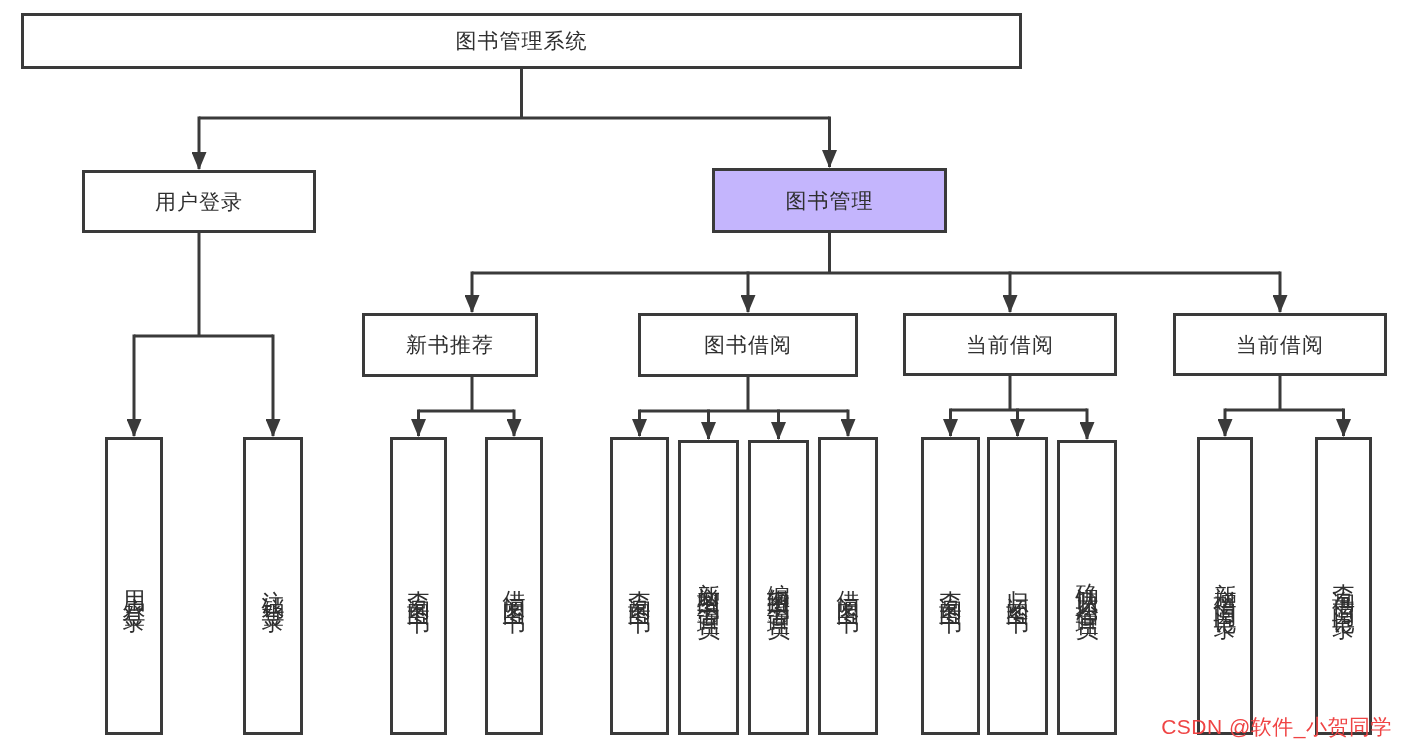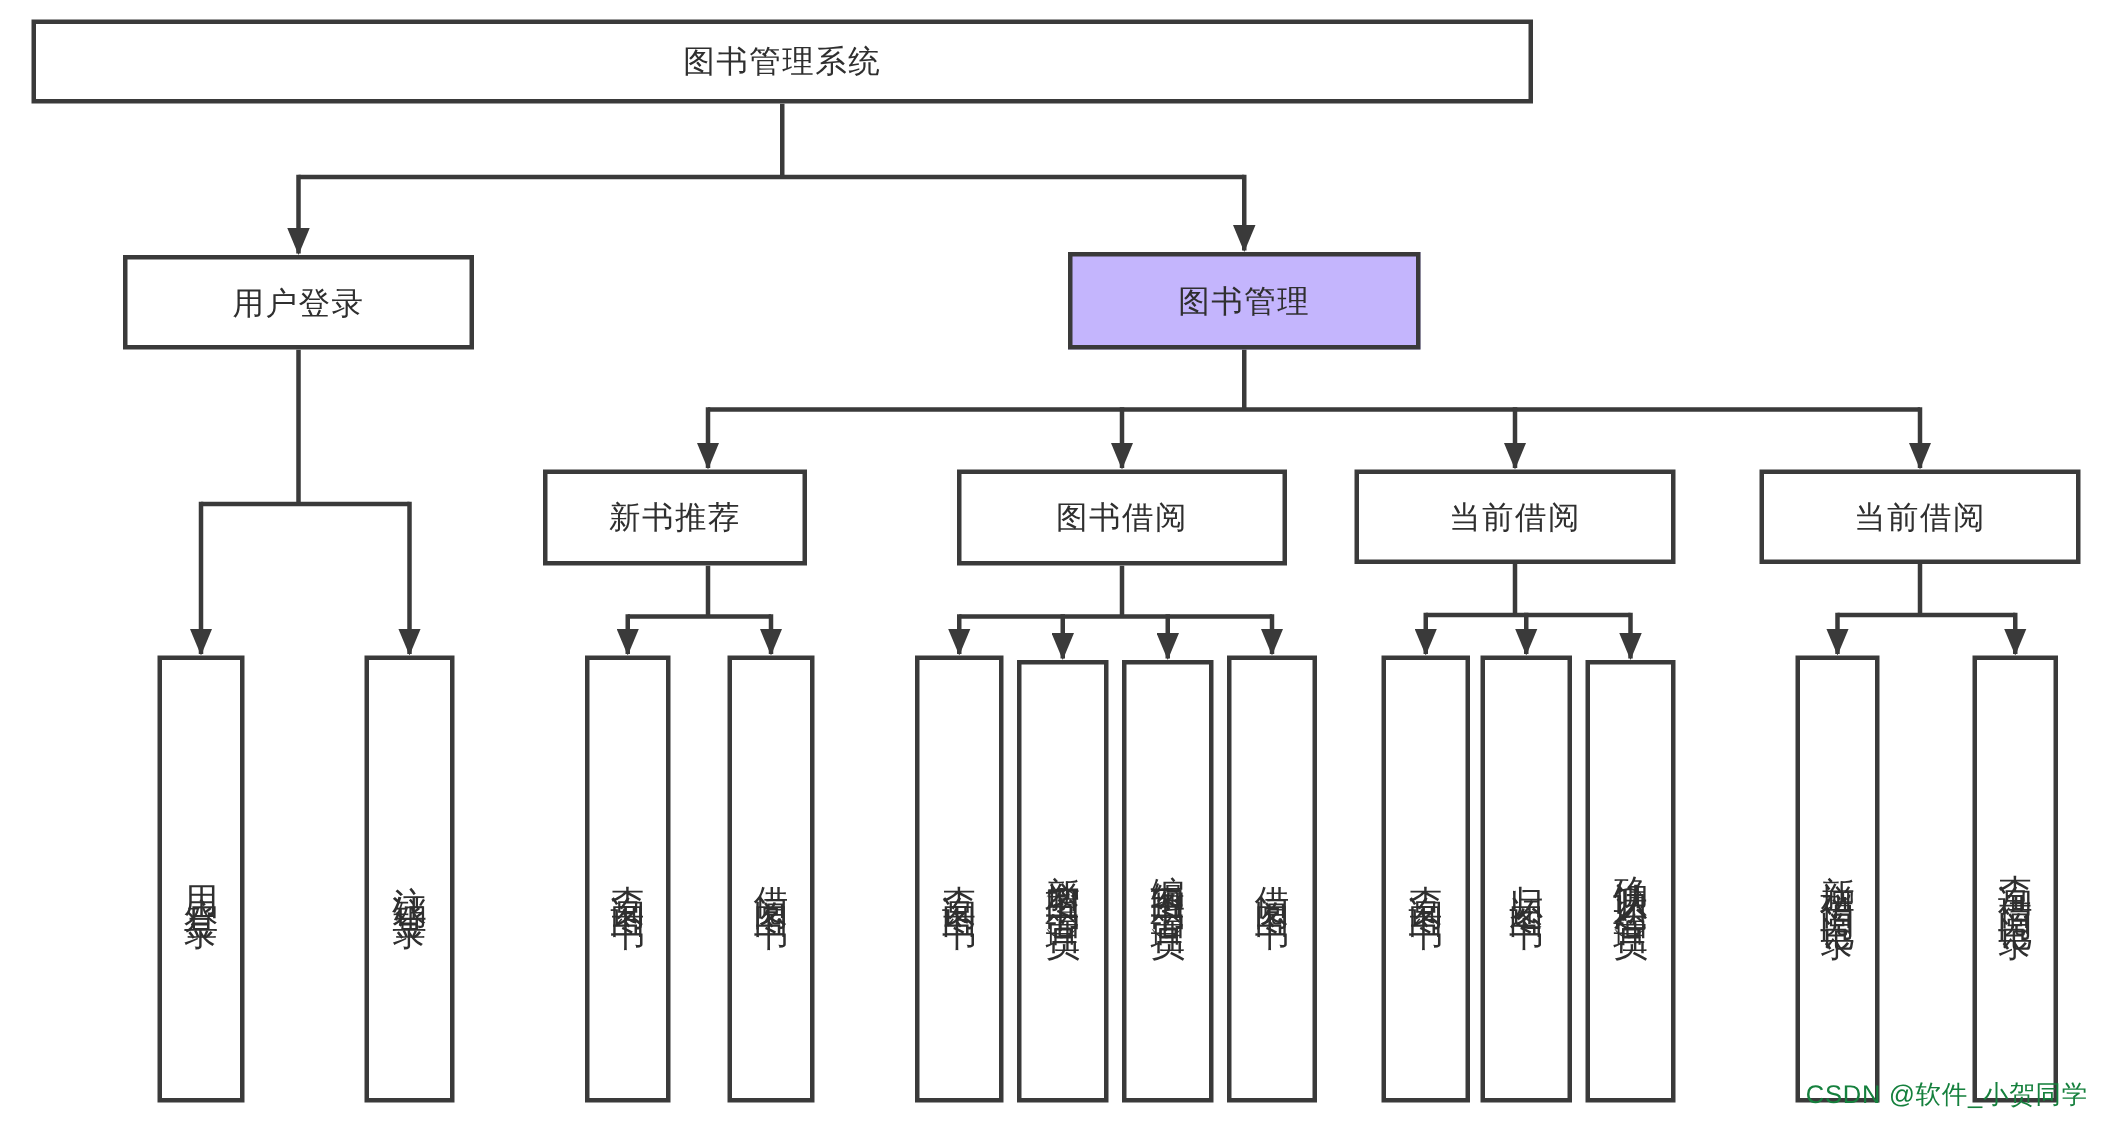--- a/index.html
+++ b/index.html
@@ -43,22 +43,22 @@
     text-orientation: mixed;
     font-size: 23px;
     letter-spacing: 7px;
     line-height: 1;
     white-space: nowrap;
   }
   .watermark {
     position: absolute;
     right: 13px;
     bottom: 6px;
-    font-size: 17px;
-    color: #15803d;
+    font-size: 21px;
+    color: #ef4444;
     letter-spacing: 0.5px;
     white-space: nowrap;
   }
 </style>
 </head>
 <body>
 
 <div id="canvas">
   <svg id="connectors" xmlns="http://www.w3.org/2000/svg" viewBox="0 0 1405 747">
     <defs>

